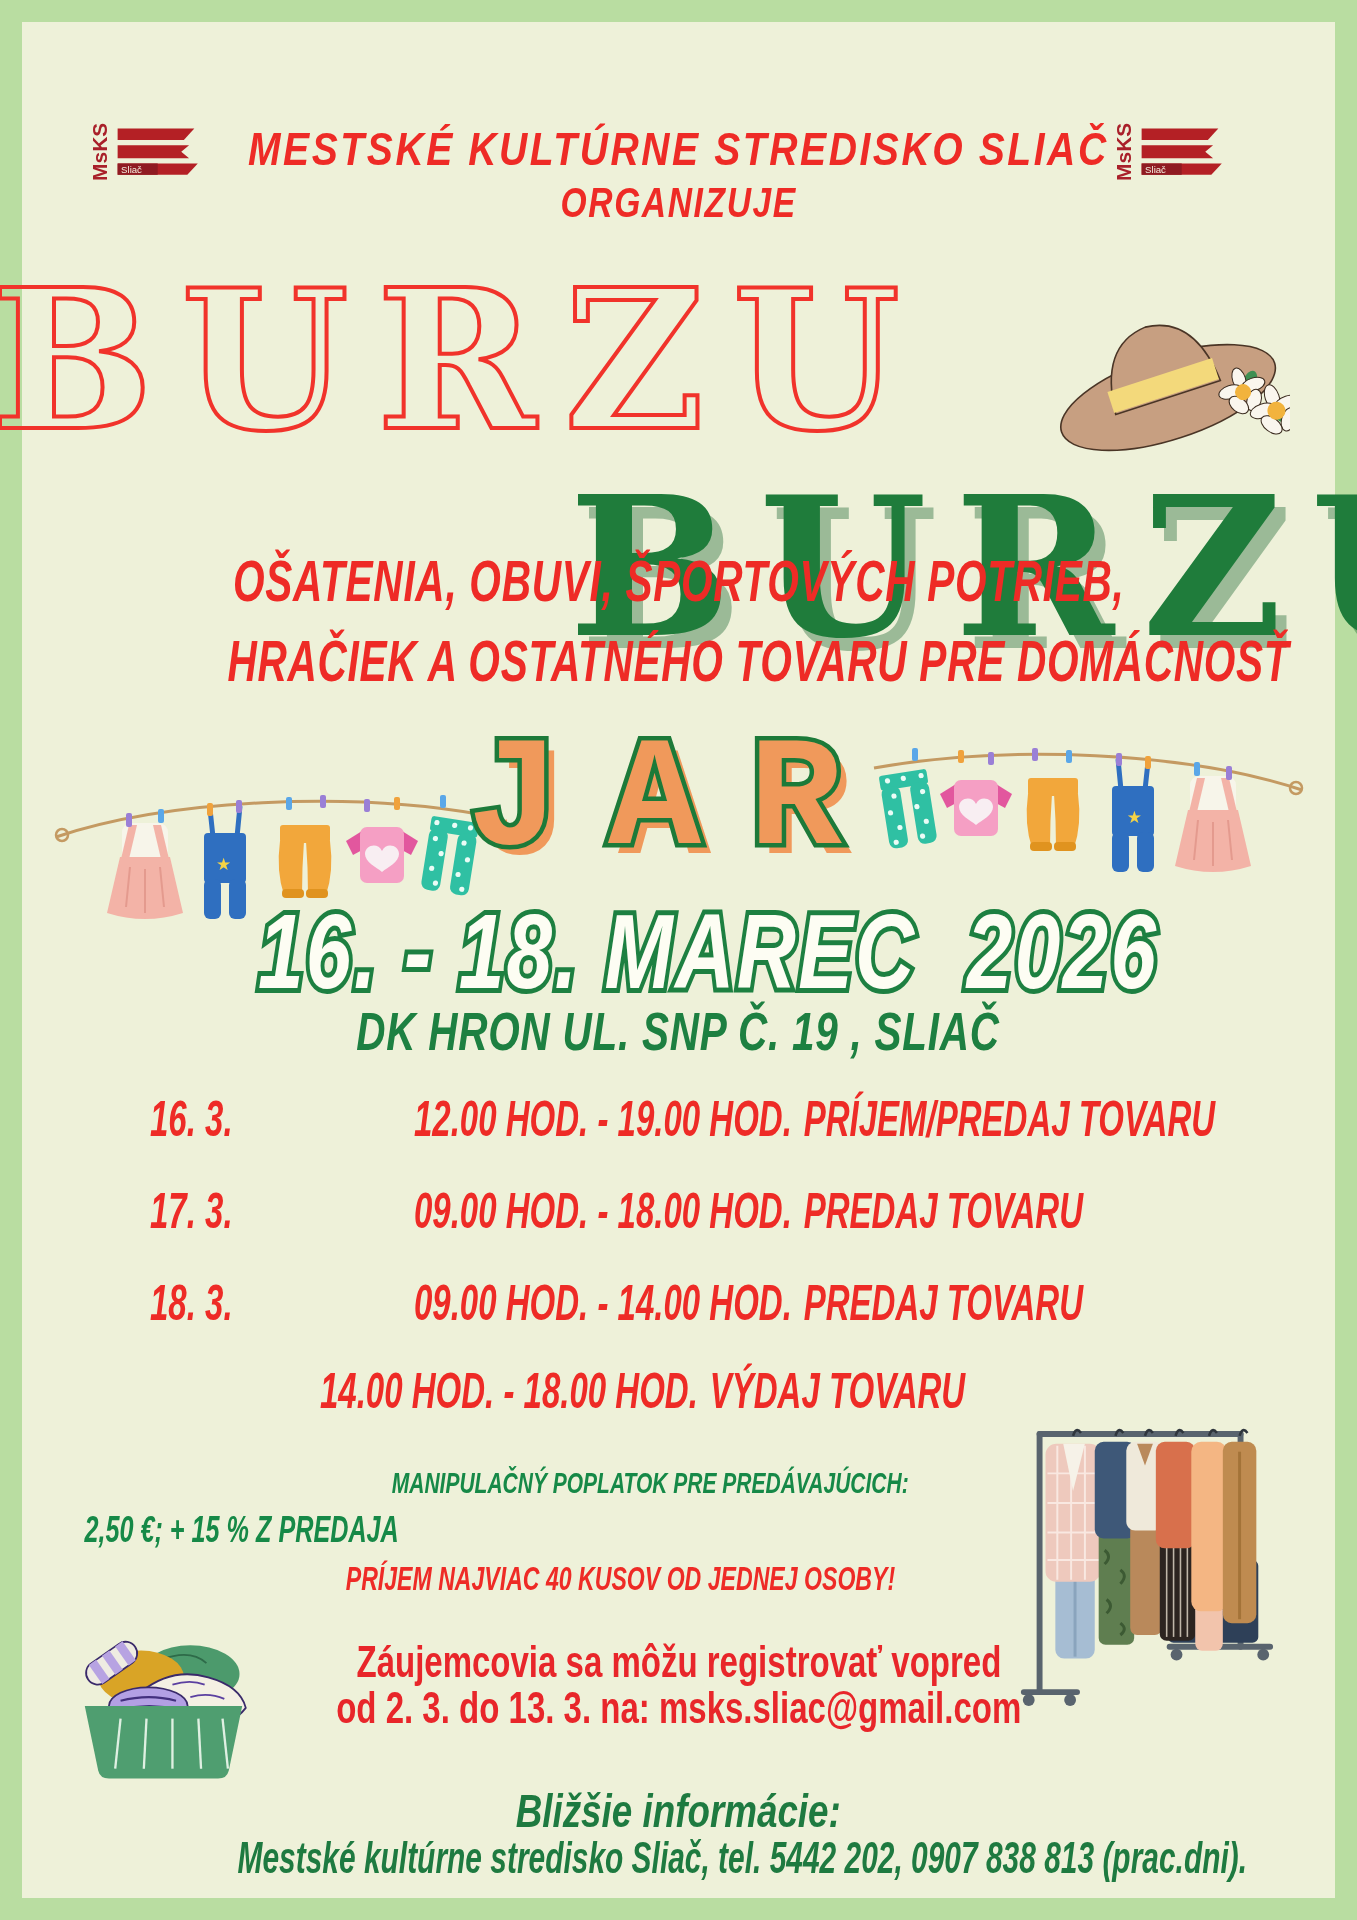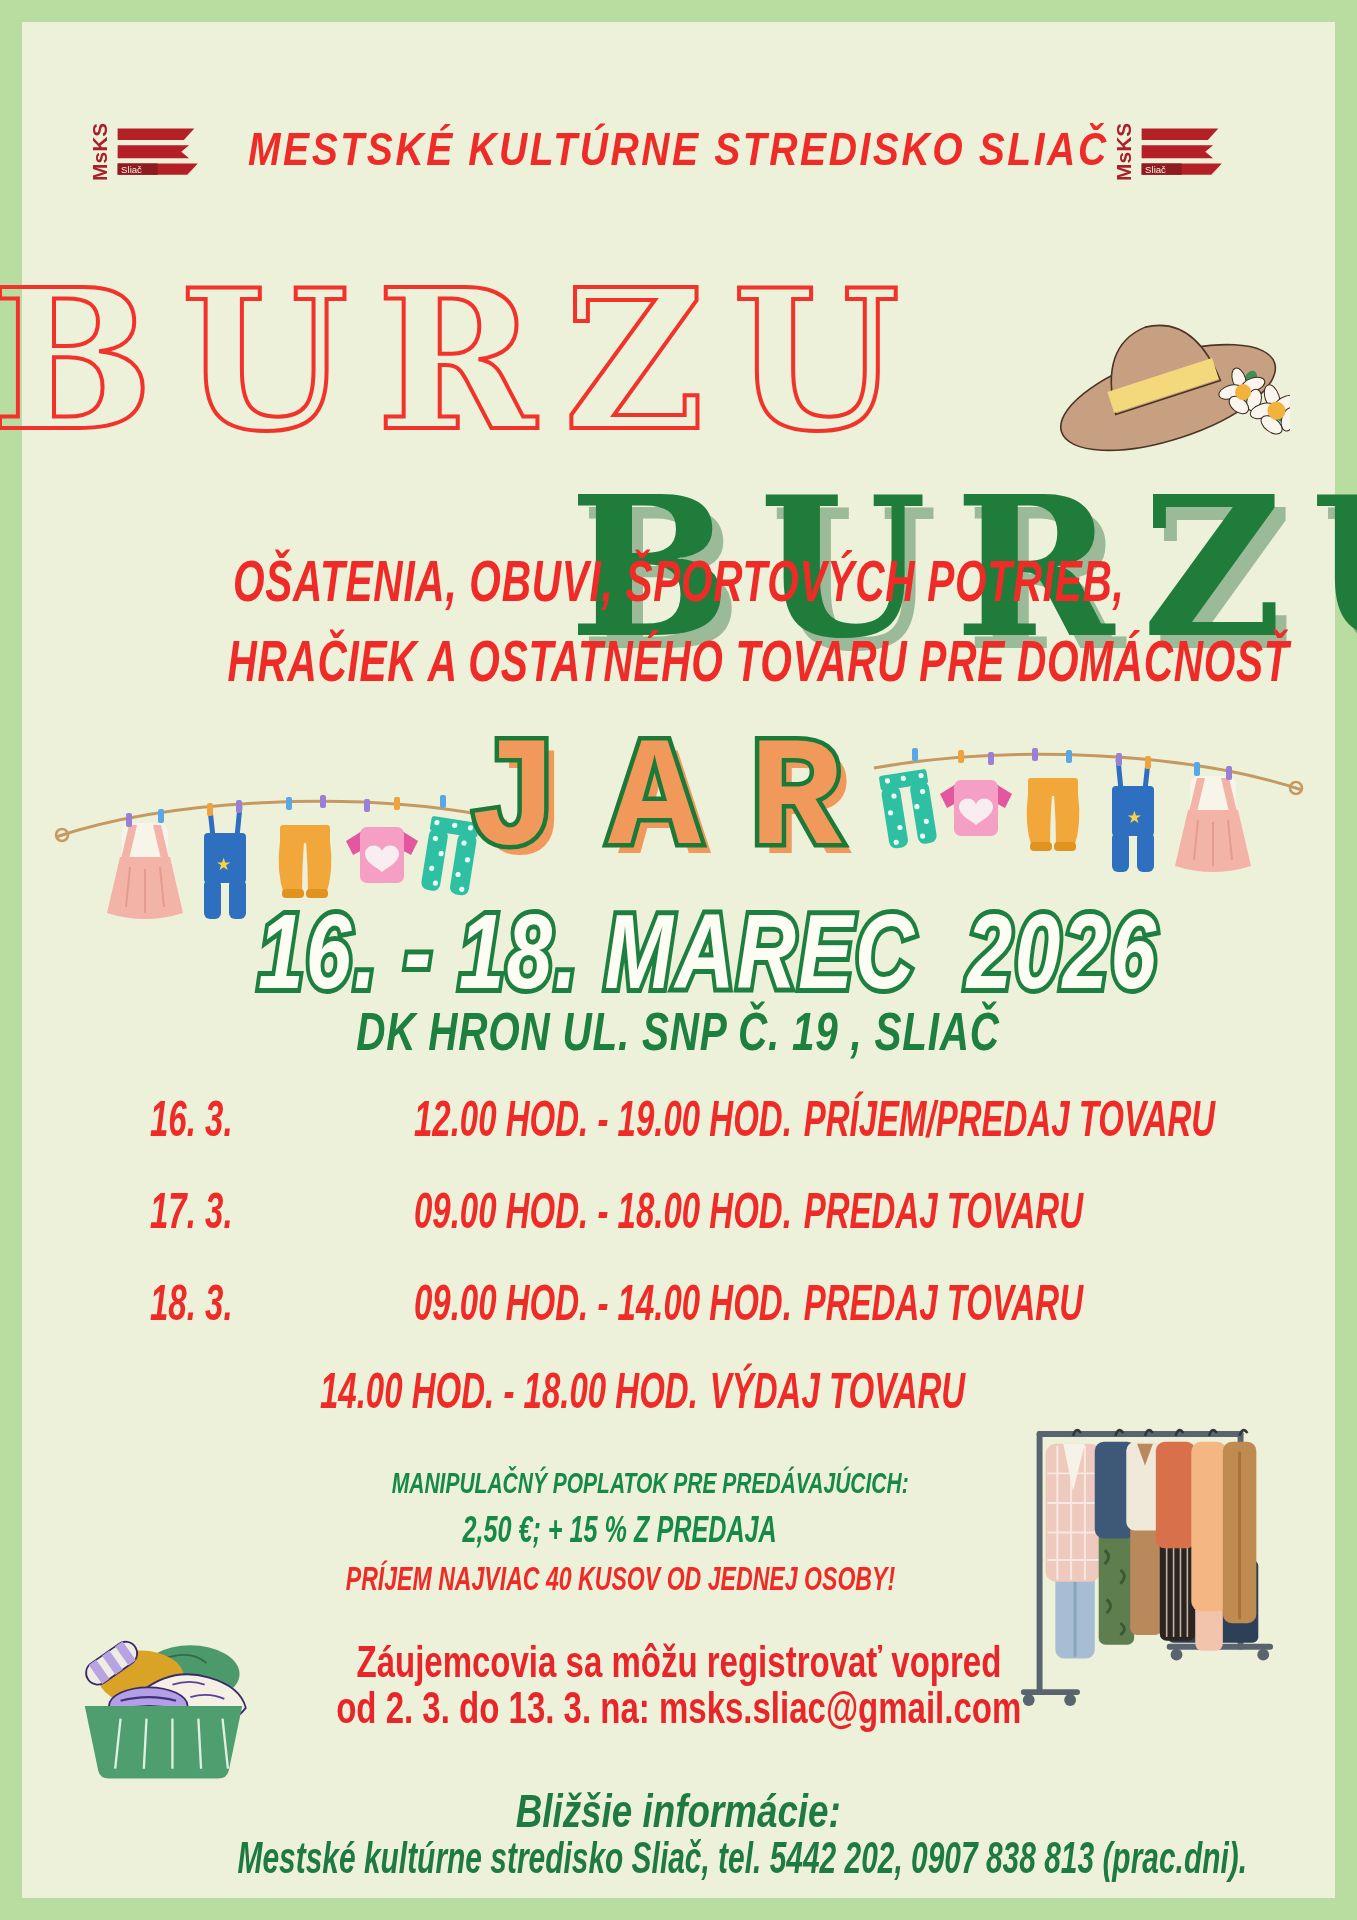--- a/index.html
+++ b/index.html
@@ -76,20 +76,23 @@
   <div class="abs" style="left:1112px;top:118px;width:122px;">
     <svg viewBox="0 0 140 80" width="122" height="70">
         <use href="#msks-logo-def"></use>
       </svg>
   </div>
 
   <div class="abs center" style="top:126px;">
     <span class="cx org-title" style="--sx:.85">MESTSKÉ KULTÚRNE STREDISKO SLIAČ</span>
   </div>
 
+  <div class="abs center" style="top:182px;">
+    <span class="cx organizes" style="--sx:.8">ORGANIZUJE</span>
+  </div>
 
   <div class="abs" style="left:0;width:1200px;top:280px;text-align:center;">
     <span class="burzu">
       <span class="b-green">BURZU</span>
       <span class="b-red">BURZU</span>
     </span>
   </div>
 
   <div class="abs" style="left:1040px;top:288px;">
     <svg viewBox="0 0 250 210" width="250" height="210">
@@ -226,21 +229,21 @@
   <div class="abs sched" style="top:1278px;">
     <span class="cx-l"><span class="s-date">18. 3.</span><span class="s-time pre">09.00 HOD. - 14.00 HOD.</span><span class="s-act pre">PREDAJ TOVARU</span></span>
   </div>
   <div class="abs sched r4" style="top:1366px;left:320px;">
     <span class="cx-l"><span class="s-time pre">14.00 HOD. - 18.00 HOD.</span><span class="s-act pre">VÝDAJ TOVARU</span></span>
   </div>
 
   <div class="abs" style="top:1468px;left:0;width:1300px;text-align:center;">
     <span class="cx fee-green" style="--sx:.7">MANIPULAČNÝ POPLATOK PRE PREDÁVAJÚCICH:</span>
   </div>
-  <div class="abs" style="top:1512px;left:0;width:1240px;text-align:center;">
+  <div class="abs" style="top:1512px;left:0;width:1240px;padding-left:17px;">
     <span class="cx fee-amount" style="--sx:.7">2,50 €; + 15 % Z PREDAJA</span>
   </div>
   <div class="abs" style="top:1562px;left:0;width:1240px;text-align:center;">
     <span class="cx fee-red" style="--sx:.7">PRÍJEM NAJVIAC 40 KUSOV OD JEDNEJ OSOBY!</span>
   </div>
 
   <div class="abs center" style="top:1640px;">
     <span class="cx reg" style="--sx:.75">Záujemcovia sa môžu registrovať vopred</span>
   </div>
   <div class="abs center" style="top:1686px;">

